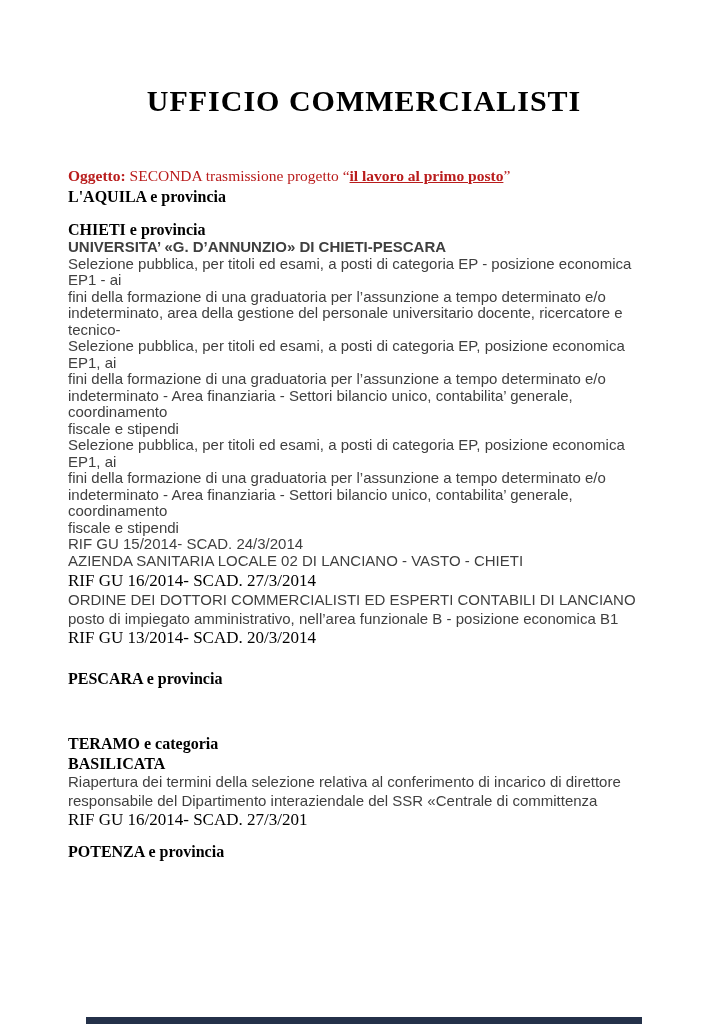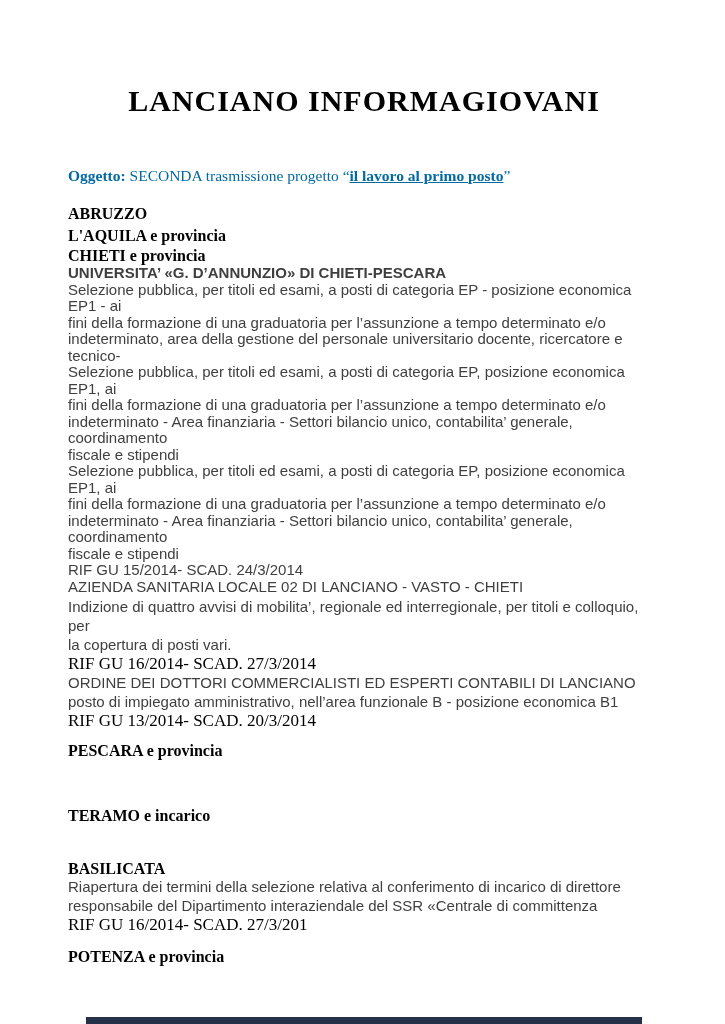--- a/index.html
+++ b/index.html
@@ -24,39 +24,39 @@
     line-height: 34px;
     letter-spacing: 1px;
     color: #000000;
     text-align: center;
     margin: 84px 0 0 0;
   }
   .subject {
     font-family: "Liberation Serif", serif;
     font-size: 15.5px;
     line-height: 20px;
-    color: #0369a1;
+    color: #b91c1c;
     margin: 48px 0 0 0;
   }
   .subject .bold { font-weight: bold; }
   .subject .proj { font-weight: bold; text-decoration: underline; }
   .region {
     font-family: "Liberation Serif", serif;
     font-weight: bold;
     font-size: 16px;
     line-height: 22px;
     color: #000000;
     margin: 0;
   }
   .region-lh18 { line-height: 18px; }
   .mt-abruzzo { margin-top: 17px; }
-  .mt-chieti  { }
-  .mt-pescara { margin-top: 10px; }
+  .mt-chieti  { margin-top: 13px; }
+  .mt-pescara { margin-top: 21px; }
   .mt-teramo  { margin-top: 43px; }
-  .mt-basilicata { margin-top: 33px; line-height: 17px; }
+  .mt-basilicata { line-height: 17px; }
   .mt-potenza { margin-top: 12px; }
   .sans {
     font-size: 15px;
     color: #3f3f3f;
     margin: 0;
   }
   .tight { line-height: 16.5px; }
   .loose { line-height: 19px; margin-top: 2px; }
   .loose2 { line-height: 19px; margin-top: 0; }
   .org-bold { font-weight: bold; }
@@ -73,25 +73,24 @@
     width: 556px;
     height: 7px;
     background: #243149;
   }
 </style>
 </head>
 <body>
 
 <div class="page">
 
-  <h1 class="doc-title">LANCIANO INFORMAGIOVANI</h1>
+  <h1 class="doc-title">UFFICIO COMMERCIALISTI</h1>
 
   <p class="subject"><span class="bold">Oggetto:</span><span> SECONDA trasmissione progetto “</span><span class="proj">il lavoro al primo posto</span><span>”</span></p>
 
-  <p class="region mt-abruzzo">ABRUZZO</p>
   <p class="region">L'AQUILA e provincia</p>
 
   <p class="region region-lh18 mt-chieti">CHIETI e provincia</p>
 
   <div class="sans tight">
     <p class="sans tight org-bold">UNIVERSITA’ «G. D’ANNUNZIO» DI CHIETI-PESCARA</p>
     <p class="sans tight">
       <span class="ln">Selezione pubblica, per titoli ed esami, a posti di categoria EP - posizione economica EP1 - ai</span>
       <span class="ln">fini della formazione di una graduatoria per l’assunzione a tempo determinato e/o</span>
       <span class="ln">indeterminato, area della gestione del personale universitario docente, ricercatore e tecnico-</span>
@@ -106,35 +105,31 @@
       <span class="ln">Selezione pubblica, per titoli ed esami, a posti di categoria EP, posizione economica EP1, ai</span>
       <span class="ln">fini della formazione di una graduatoria per l’assunzione a tempo determinato e/o</span>
       <span class="ln">indeterminato - Area finanziaria - Settori bilancio unico, contabilita’ generale, coordinamento</span>
       <span class="ln">fiscale e stipendi</span>
     </p>
     <p class="sans tight">RIF GU 15/2014- SCAD. 24/3/2014</p>
     <p class="sans tight">AZIENDA SANITARIA LOCALE 02 DI LANCIANO - VASTO - CHIETI</p>
   </div>
 
   <div class="sans loose">
-    <p class="sans loose2">
-      <span class="ln">Indizione di quattro avvisi di mobilita’, regionale ed interregionale, per titoli e colloquio, per</span>
-      <span class="ln">la copertura di posti vari.</span>
-    </p>
     <p class="sans loose2 rif-serif">RIF GU 16/2014- SCAD. 27/3/2014</p>
     <p class="sans loose2">ORDINE DEI DOTTORI COMMERCIALISTI ED ESPERTI CONTABILI DI LANCIANO</p>
     <p class="sans loose2">
       <span class="ln">posto di impiegato amministrativo, nell’area funzionale B - posizione economica B1</span>
     </p>
     <p class="sans loose2 rif-serif">RIF GU 13/2014- SCAD. 20/3/2014</p>
   </div>
 
   <p class="region mt-pescara">PESCARA e provincia</p>
 
-  <p class="region mt-teramo">TERAMO e incarico</p>
+  <p class="region mt-teramo">TERAMO e categoria</p>
 
   <p class="region mt-basilicata">BASILICATA</p>
 
   <div class="sans loose2">
     <p class="sans loose2">
       <span class="ln">Riapertura dei termini della selezione relativa al conferimento di incarico di direttore</span>
       <span class="ln">responsabile del Dipartimento interaziendale del SSR «Centrale di committenza</span>
     </p>
     <p class="sans loose2 rif-serif">RIF GU 16/2014- SCAD. 27/3/201</p>
   </div>

